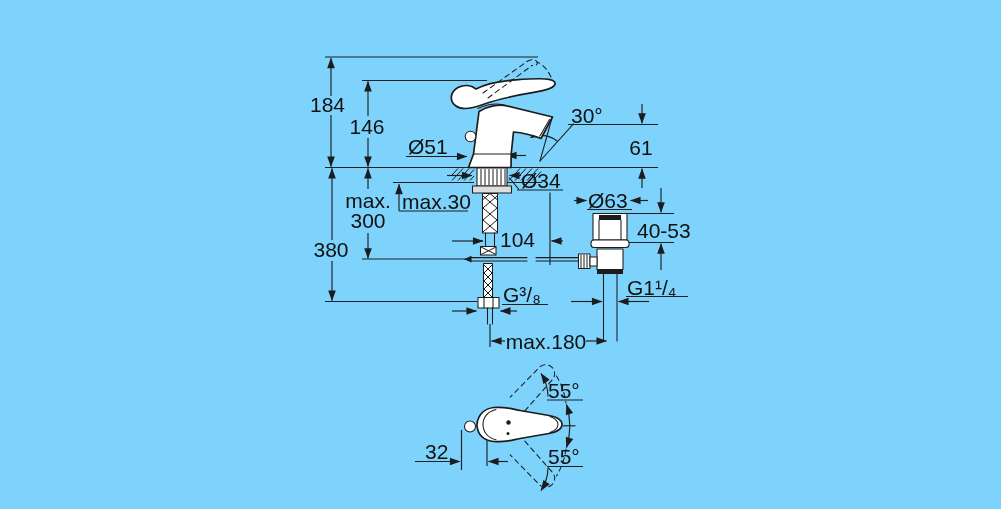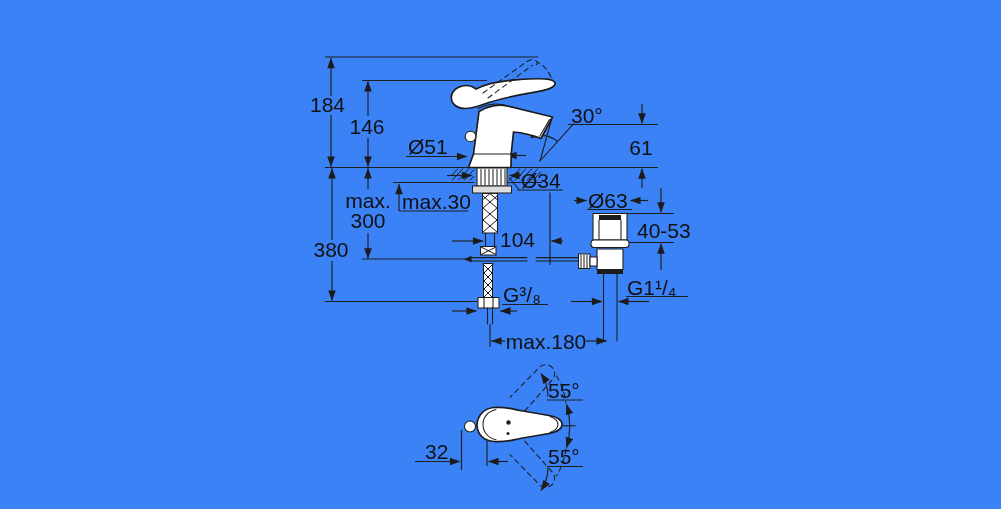--- a/index.html
+++ b/index.html
@@ -1,16 +1,16 @@
 <!DOCTYPE html>
 <html><head>
 <meta charset="utf-8">
 <style>
   html,body{margin:0;padding:0;background:#ffffff;}
-  .stage{width:1001px;height:509px;background:#3b82f6;position:relative;overflow:hidden;}
+  .stage{width:1001px;height:509px;background:#7dd3fc;position:relative;overflow:hidden;}
   .part{stroke:#1c1c1c;stroke-width:1.7;fill:none;stroke-linecap:round;stroke-linejoin:round;}
   .partf{fill:#ffffff;}
   .thin{stroke-width:1.05;}
   .dim{stroke:#1f1f1f;stroke-width:1.15;fill:none;}
   .dash2{stroke-dasharray:5 4;}
   .hatch{stroke:#1c1c1c;stroke-width:1;fill:none;}
   .fillc{fill:#1c1c1c;stroke:none;}
   .grayf{fill:#dedede;}
   .lbl{font-family:"Liberation Sans","DejaVu Sans",sans-serif;font-size:21px;fill:#111111;}
   .lbl-m{text-anchor:middle;}

